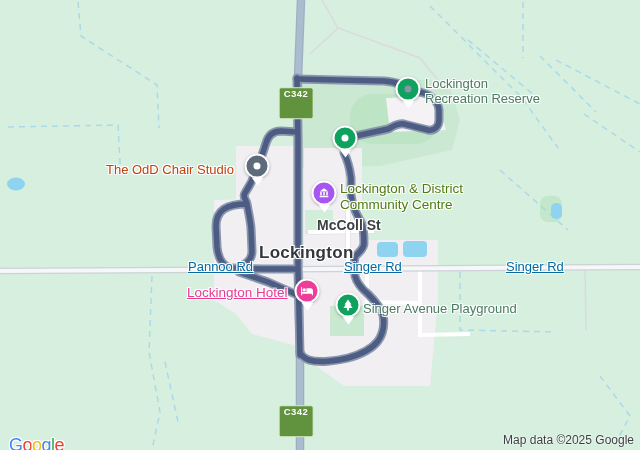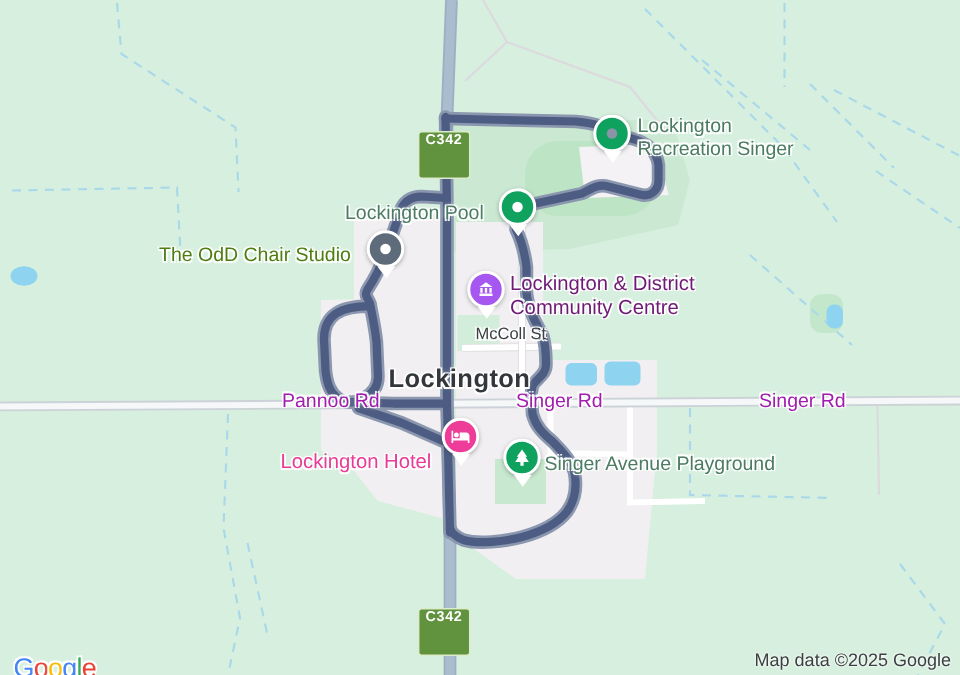--- a/index.html
+++ b/index.html
@@ -10,25 +10,25 @@
   }
   .map svg.base{position:absolute;left:0;top:0;}
   
   .lbl{
     position:absolute;white-space:nowrap;line-height:1.15;
     text-shadow:-1px -1px 0 rgba(255,255,255,.95),1px -1px 0 rgba(255,255,255,.95),
                 -1px 1px 0 rgba(255,255,255,.95),1px 1px 0 rgba(255,255,255,.95),
                 0 0 3px #fff;
   }
   .lbl-park{color:#4b7b62;font-size:13px;}
-  .lbl-gray{color:#4d7c0f;font-size:13px;}
-  .lbl-purple{color:#701a75;font-size:13.5px;}
+  .lbl-gray{color:#c2410c;font-size:13px;}
+  .lbl-purple{color:#4d7c0f;font-size:13.5px;}
   .lbl-pink{color:#e93a96;font-size:13.5px;}
-  .lbl-street{color:#3c4043;font-size:11px;font-weight:normal;}
-  .lbl-road{color:#a21caf;font-size:13px;font-weight:500;}
+  .lbl-street{color:#3c4043;font-size:14px;font-weight:bold;}
+  .lbl-road{color:#0369a1;font-size:13px;font-weight:500;text-decoration:underline;}
   .lbl-town{color:#33373c;font-size:17px;font-weight:bold;letter-spacing:.3px;}
   
   .shield{
     position:absolute;transform:translate(-50%,-50%);
     background:#61923e;border:1.5px solid #dcecca;border-radius:2.5px;
     color:#fff;font-size:9.5px;font-weight:bold;letter-spacing:.5px;
     padding:1px 4px 19px;line-height:1;
   }
   
   .marker{
@@ -169,43 +169,42 @@
     </svg>
   </div>
   <div class="marker m-green" style="left:348px;top:307px;">
     <svg width="13" height="13" viewBox="0 0 24 24">
       <path fill="#fff" d="M12 2 5.6 11.2h2.2L3.6 17.4h6.4V22h4v-4.6h6.4l-4.2-6.2h2.2L12 2z"></path>
     </svg>
   </div>
 
   <div class="lbl lbl-park" style="left:425px;top:77px;">
     <div>Lockington</div>
-    <div>Recreation Singer</div>
-  </div>
-
-  <div class="lbl lbl-park" style="left:230px;top:135px;">Lockington Pool</div>
+    <div>Recreation Reserve</div>
+  </div>
+
 
   <div class="lbl lbl-gray" style="left:106px;top:163px;">The OdD Chair Studio</div>
 
   <div class="lbl lbl-purple" style="left:340px;top:181px;">
     <div>Lockington &amp; District</div>
     <div>Community Centre</div>
   </div>
 
   <div class="lbl lbl-street" style="left:317px;top:217px;">McColl St</div>
 
   <div class="lbl lbl-town" style="left:259px;top:243px;">Lockington</div>
 
   <div class="lbl lbl-road" style="left:188px;top:260px;">Pannoo Rd</div>
 
   <div class="lbl lbl-road" style="left:344px;top:260px;">Singer Rd</div>
 
   <div class="lbl lbl-road" style="left:506px;top:260px;">Singer Rd</div>
 
-  <div class="lbl lbl-pink" style="left:187px;top:300px;">Lockington Hotel</div>
+  <div class="lbl lbl-pink" style="left:187px;top:285px;text-decoration:underline;">Lockington Hotel</div>
 
   <div class="lbl lbl-park" style="left:363px;top:302px;">Singer Avenue Playground</div>
 
   <div class="shield" style="left:296px;top:103px;">C342</div>
   <div class="shield" style="left:296px;top:421px;">C342</div>
 
   <div class="glogo">
     <span class="gl-1">G</span><span class="gl-2">o</span><span class="gl-3">o</span><span class="gl-4">g</span><span class="gl-5">l</span><span class="gl-6">e</span>
   </div>
 

